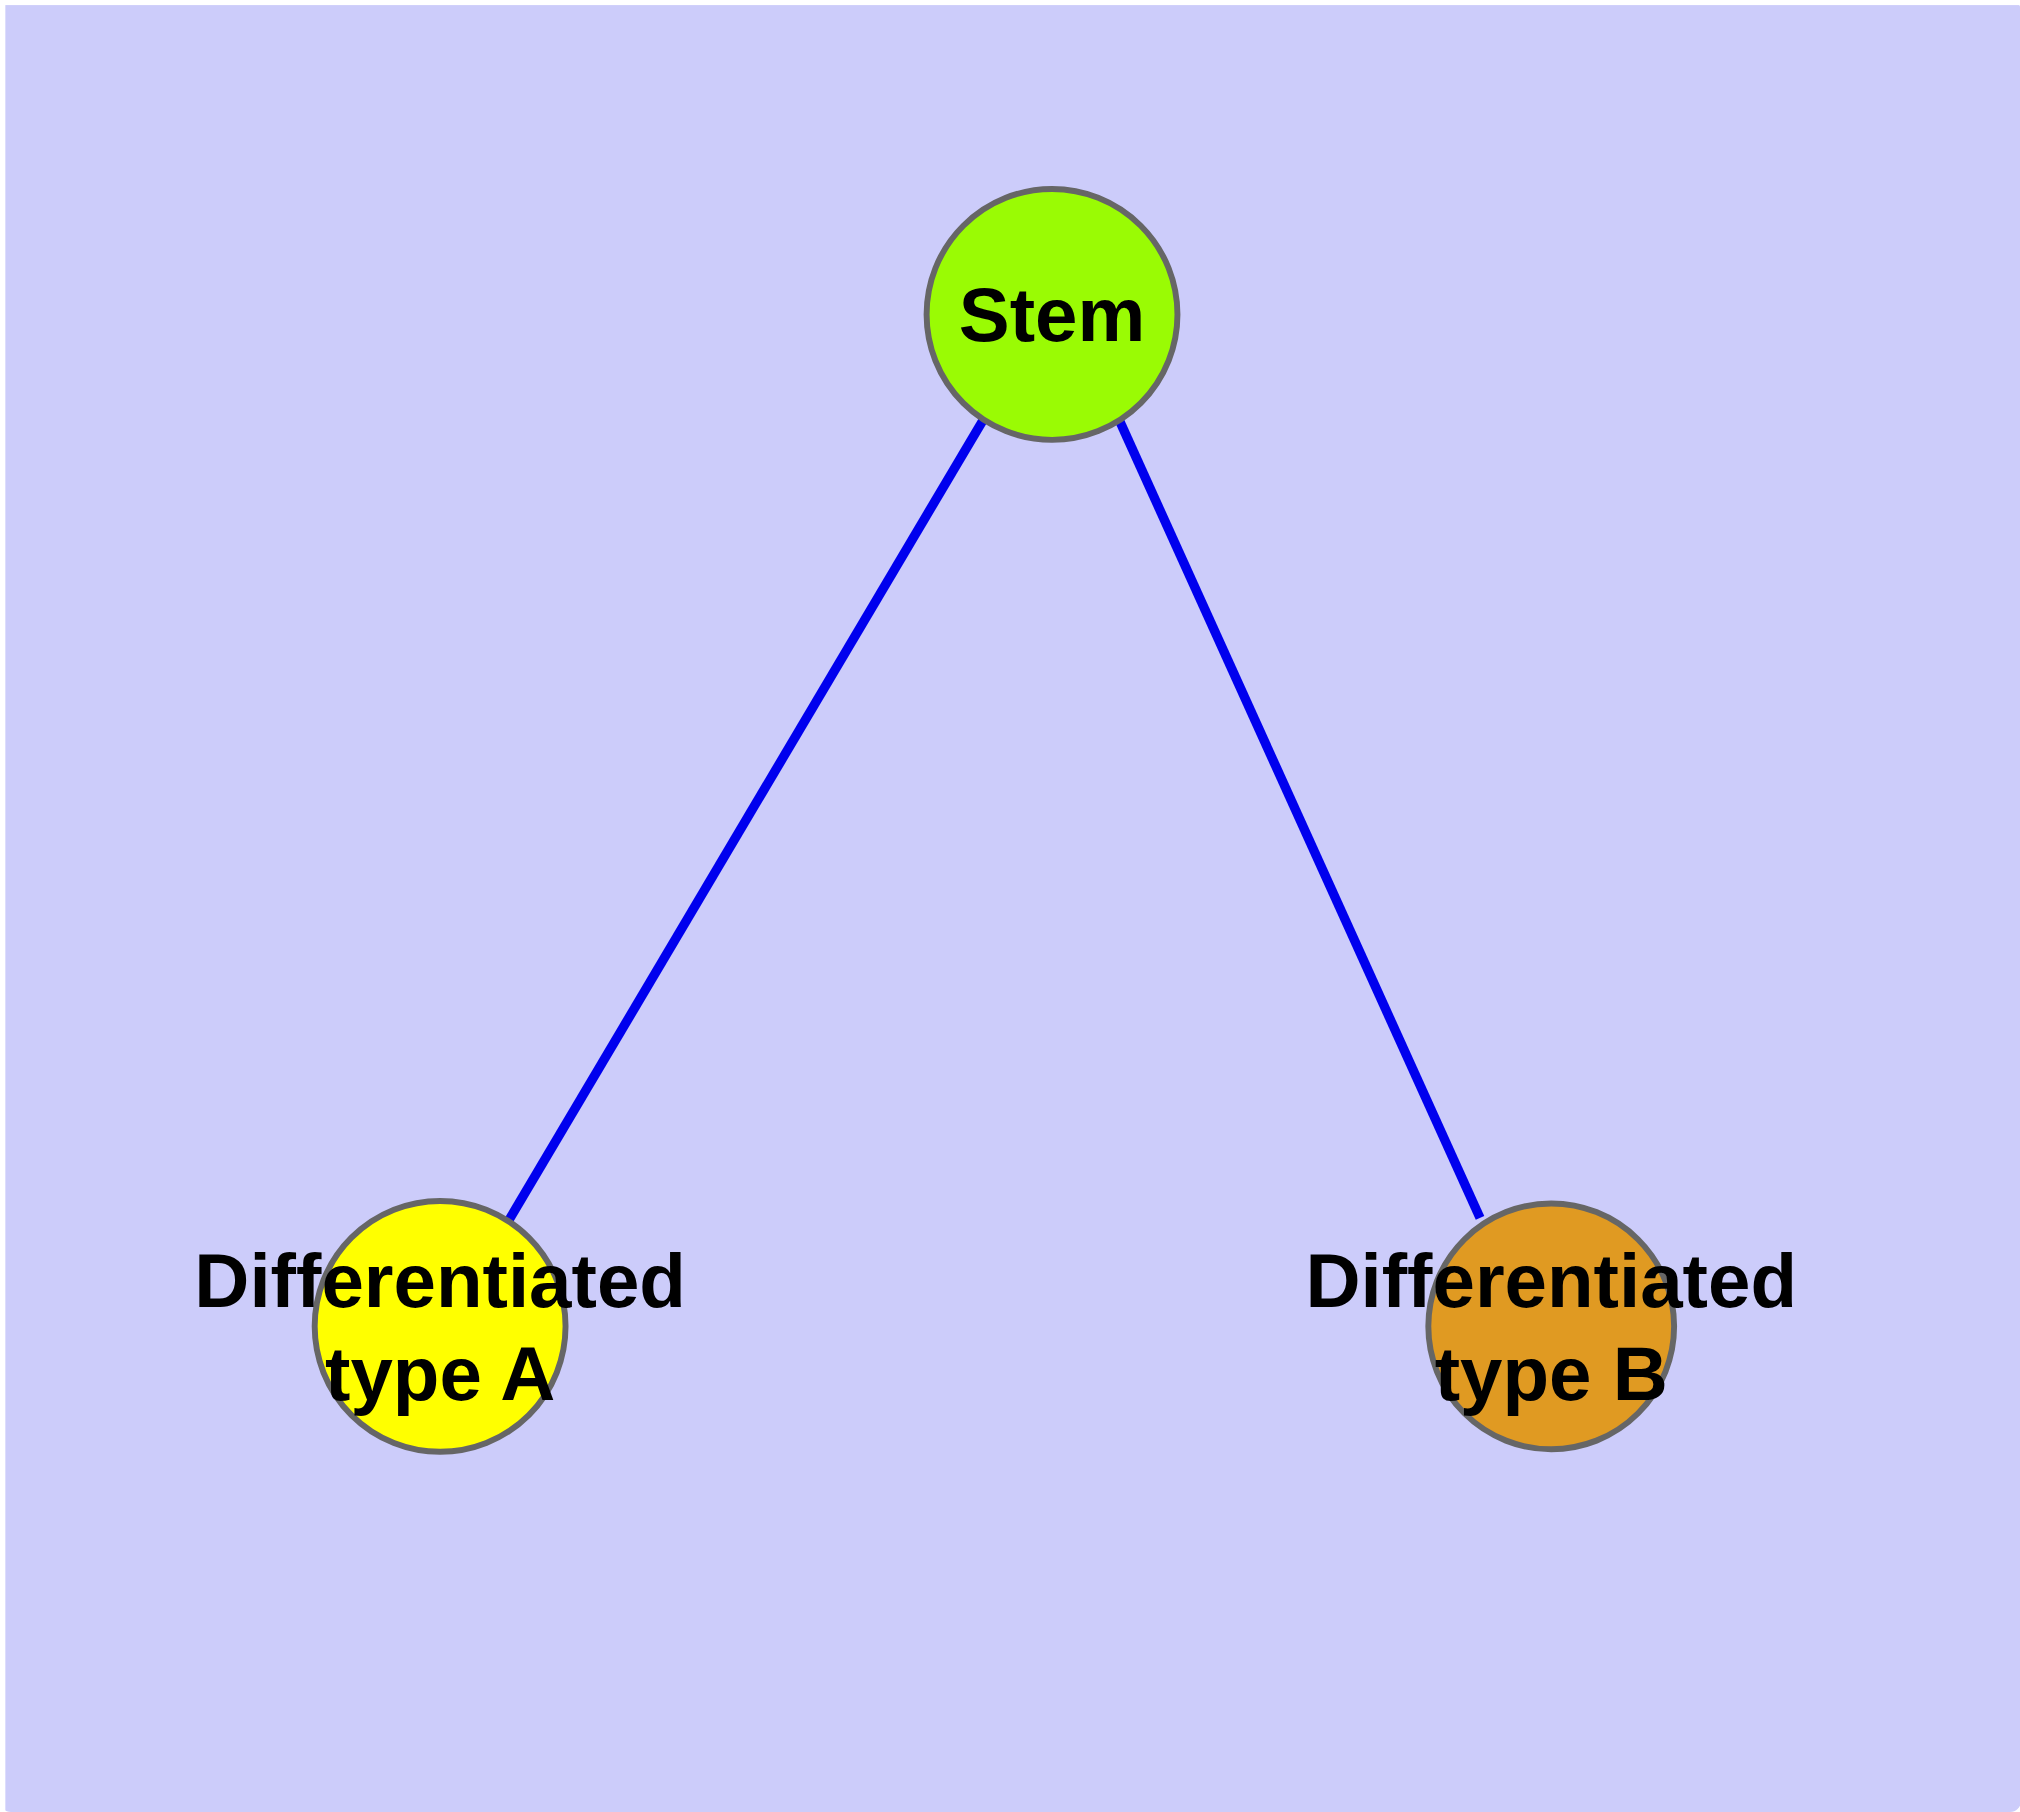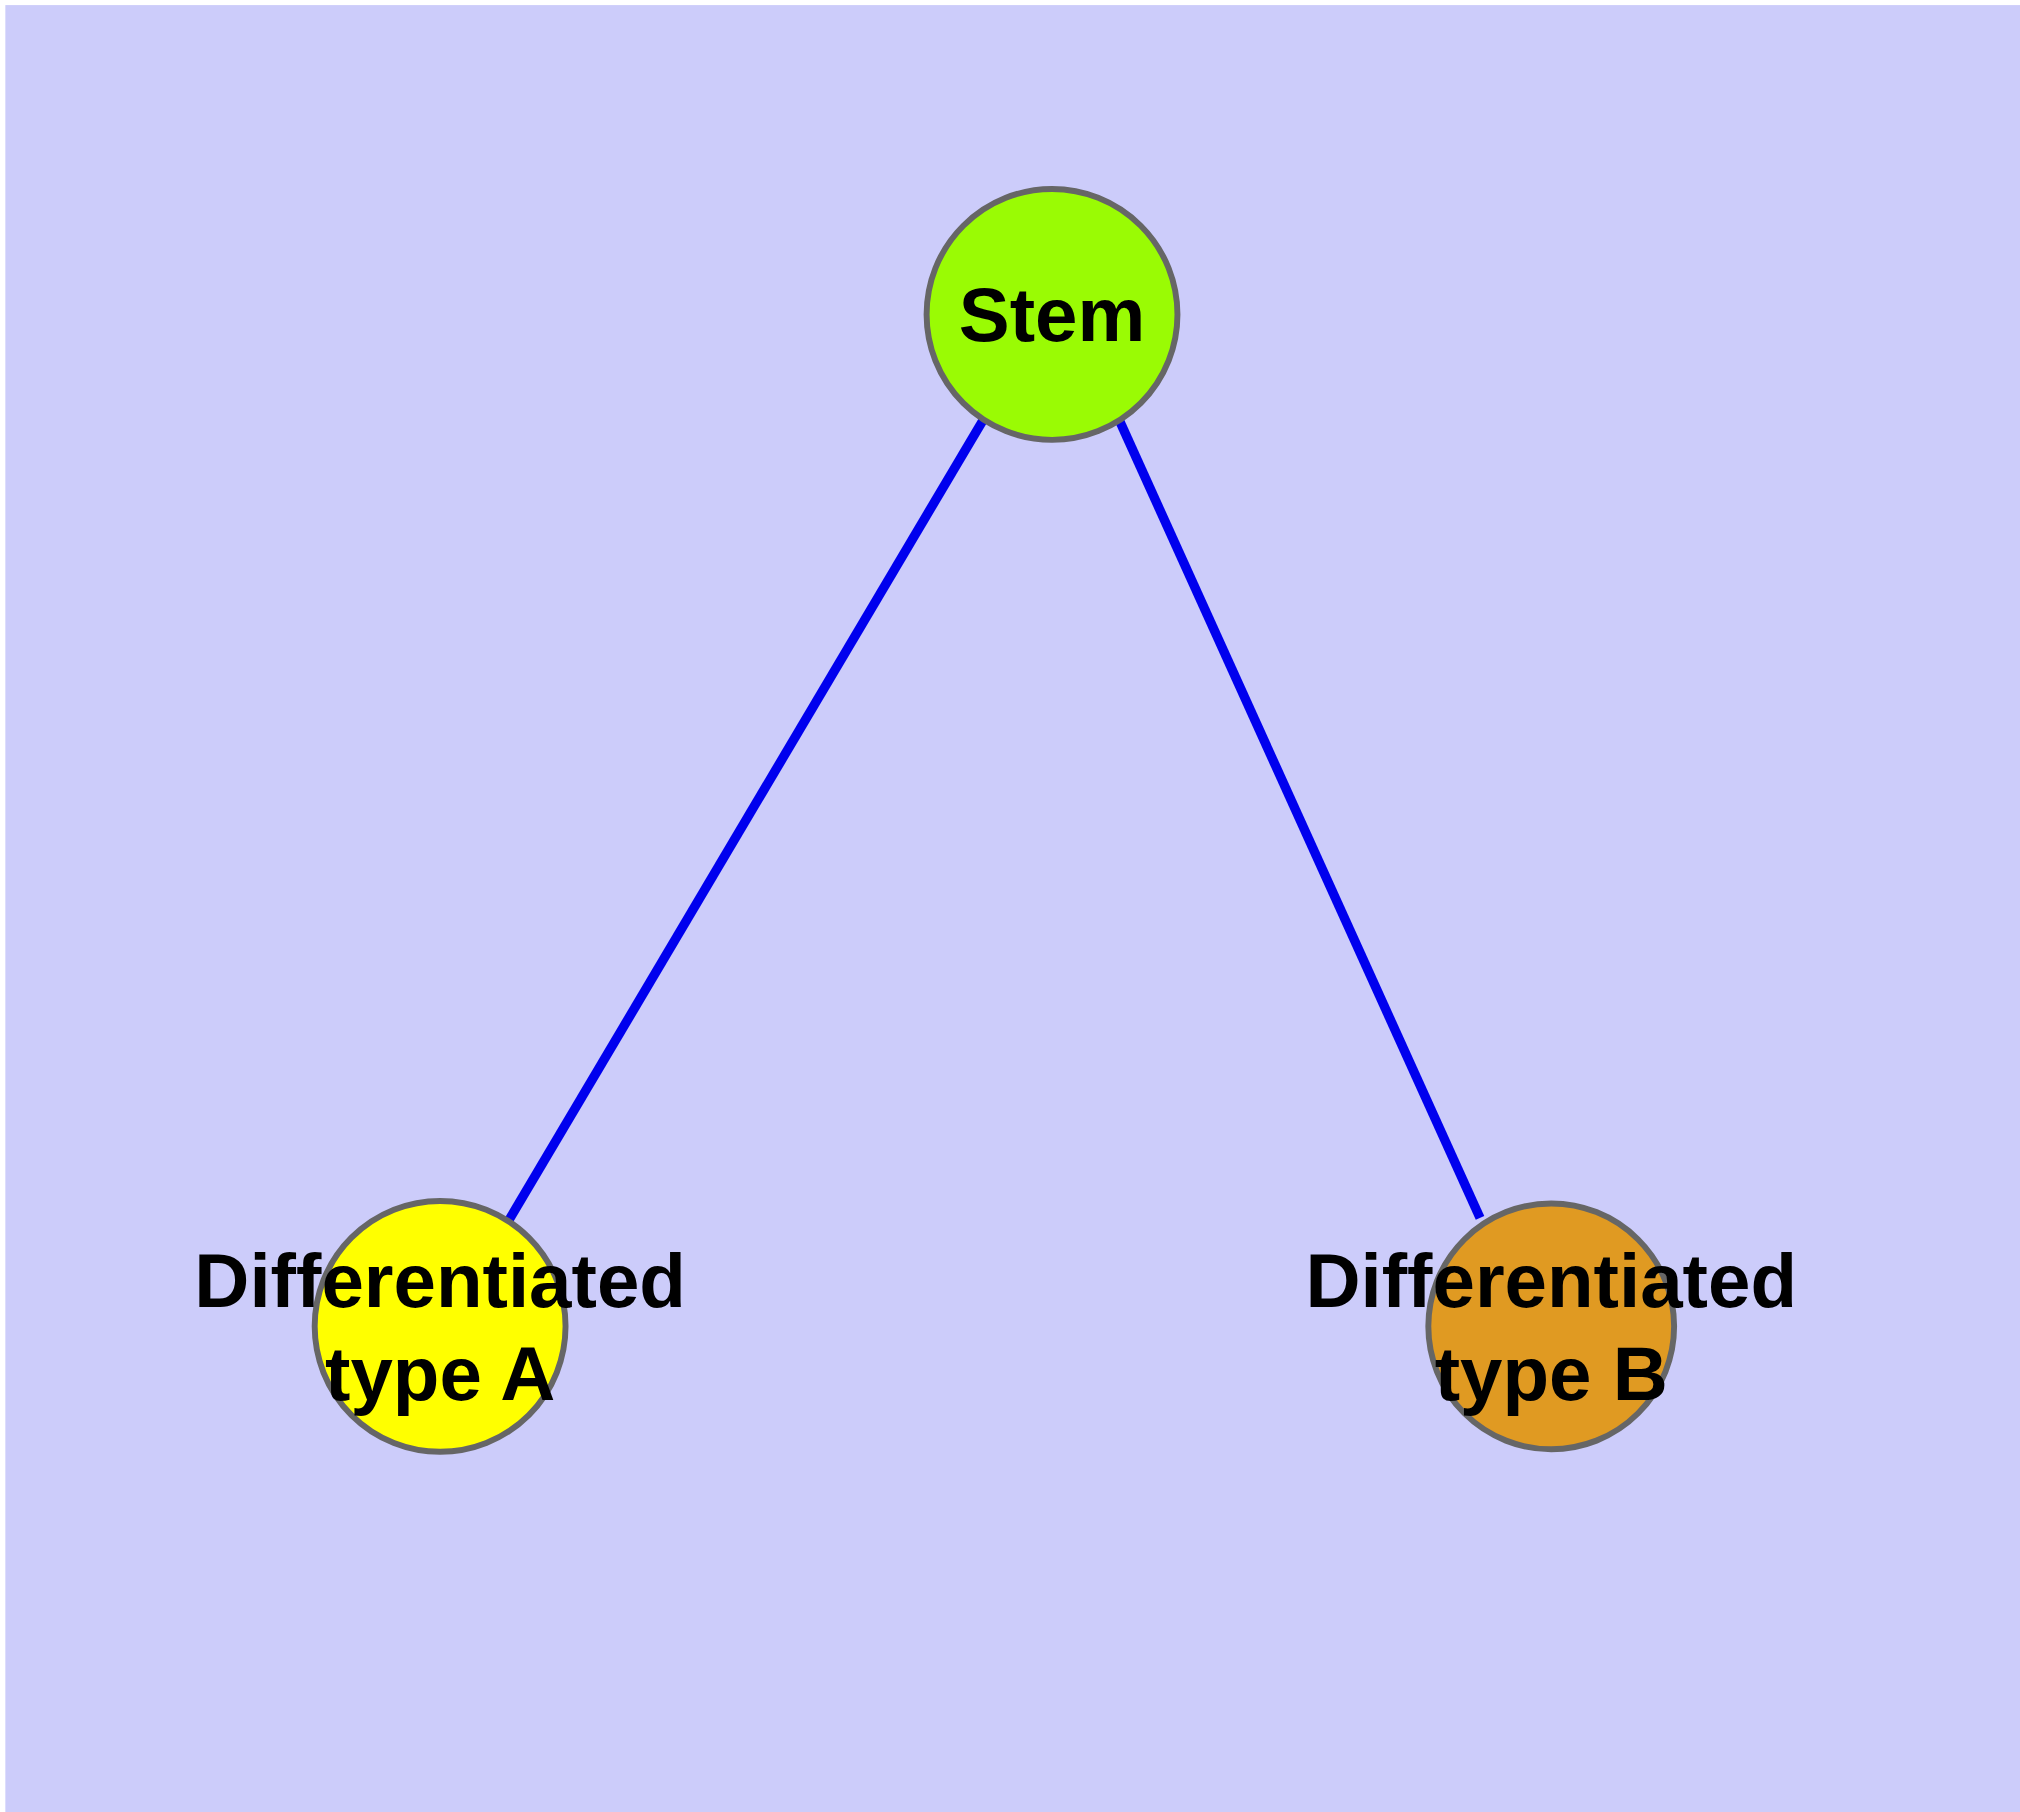--- a/index.html
+++ b/index.html
@@ -8,20 +8,21 @@
     padding: 0;
     background: #ffffff;
   }
   #canvas {
     position: relative;
     width: 2021px;
     height: 1812px;
     background: #ffffff;
     overflow: hidden;
     font-family: "Liberation Sans", "DejaVu Sans", sans-serif;
+    border-radius: 11px;
   }
   #graph-svg {
     position: absolute;
     left: 0;
     top: 0;
     width: 2021px;
     height: 1812px;
     display: block;
   }
   .node-circle { }

